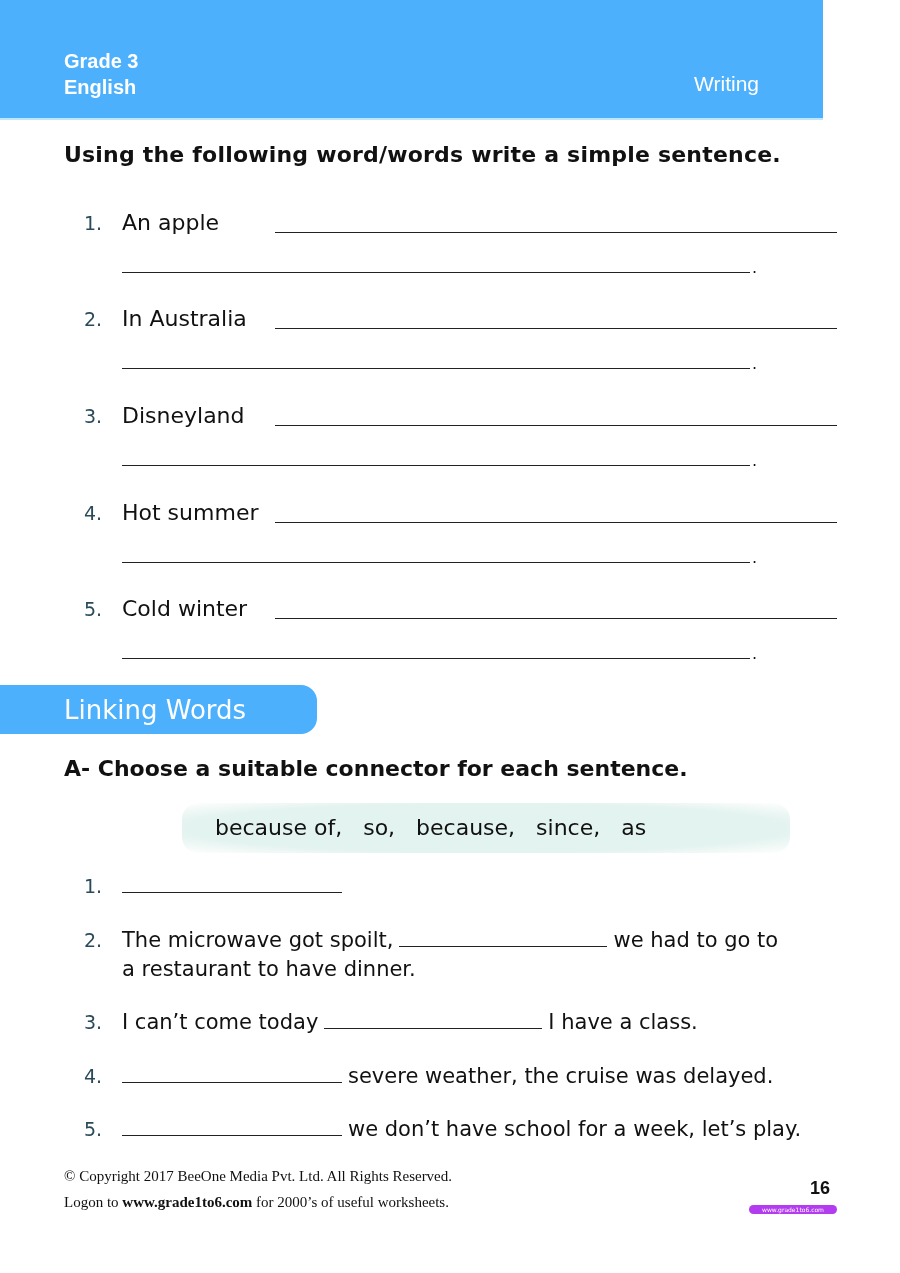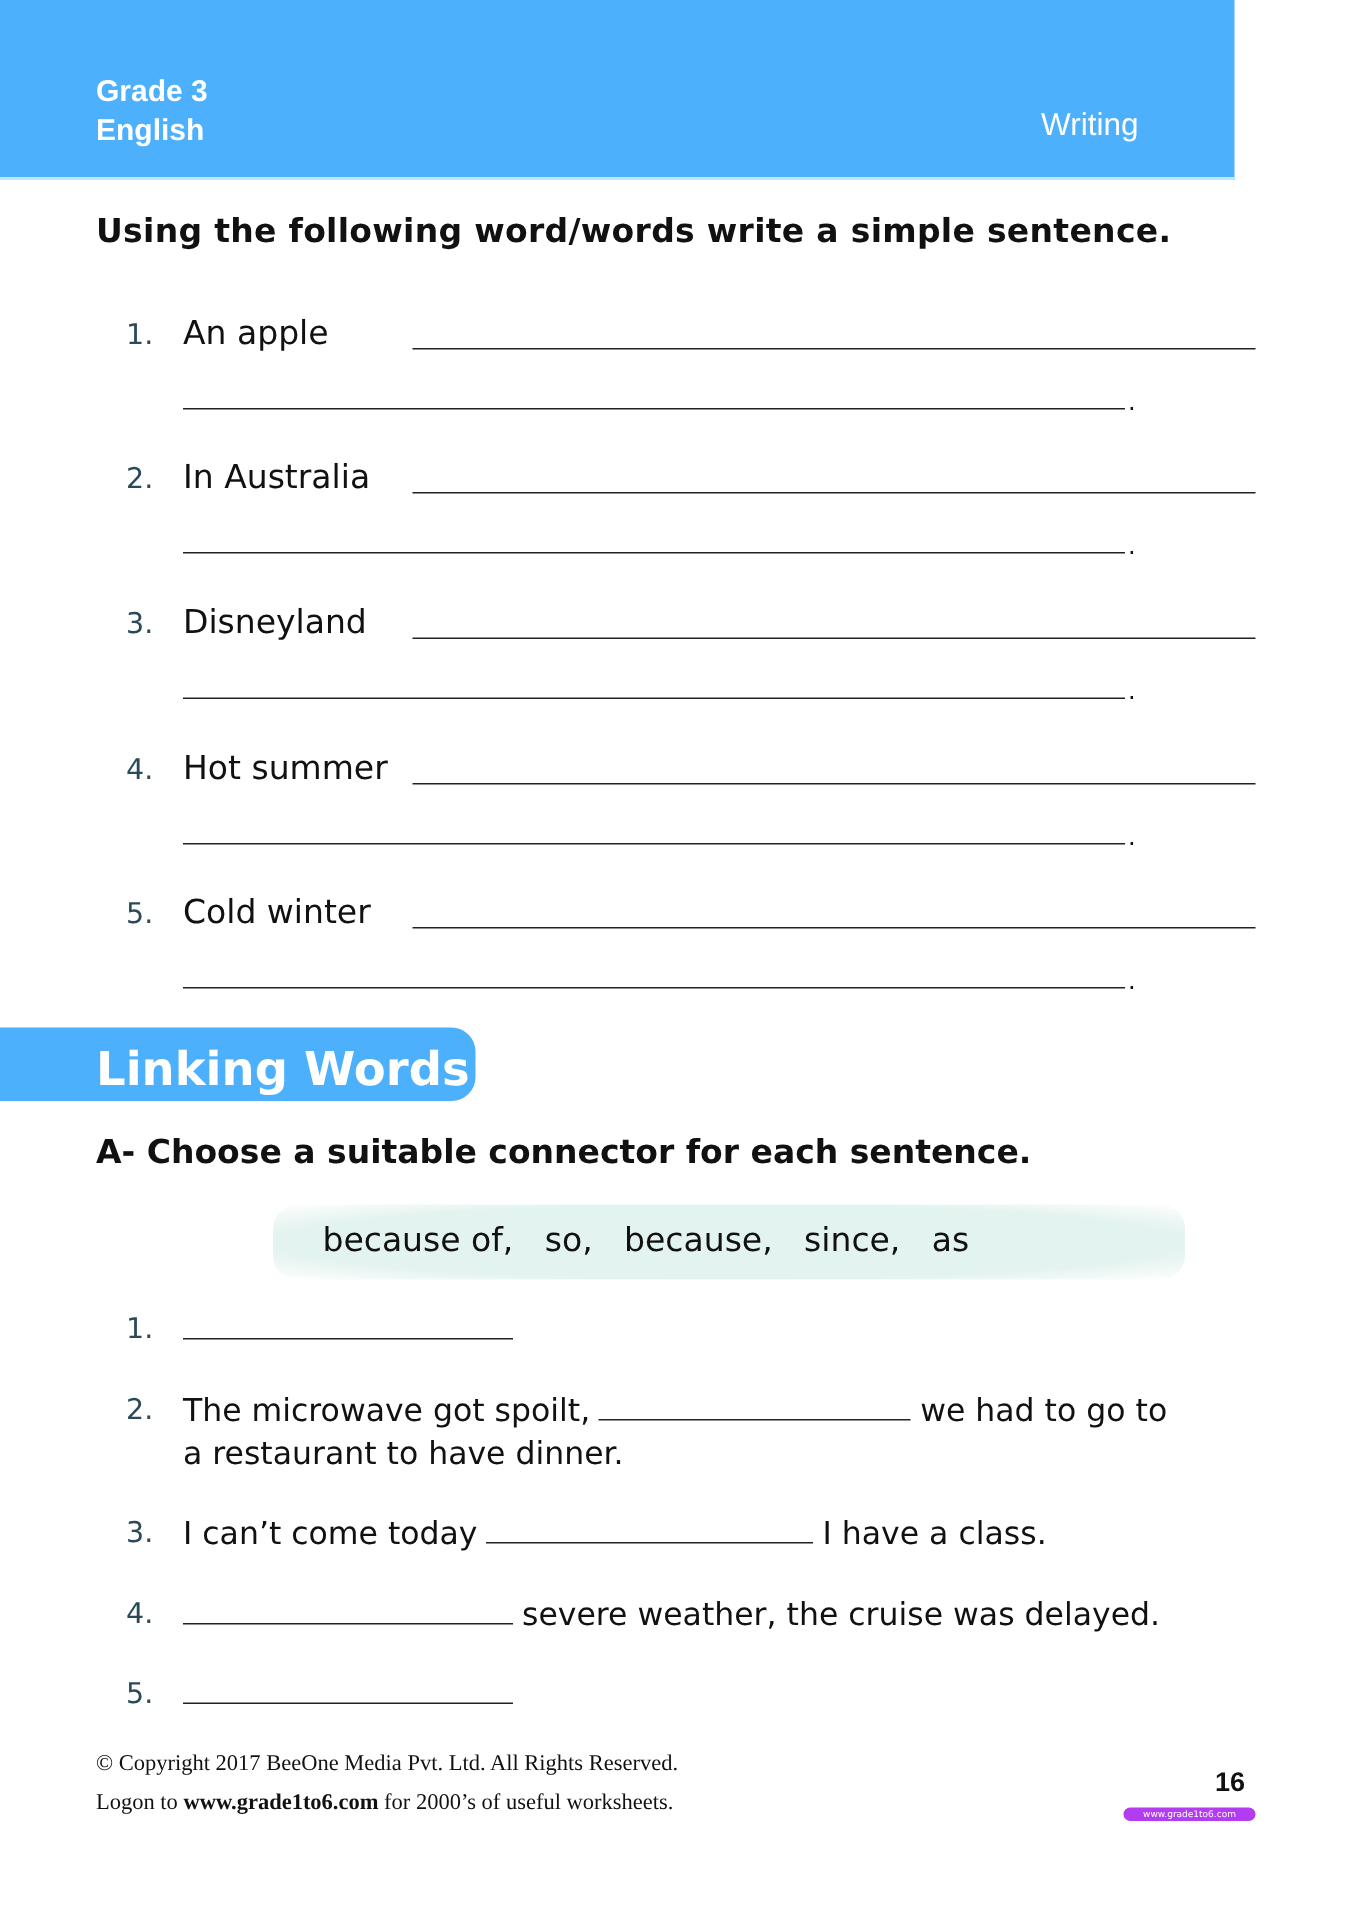--- a/index.html
+++ b/index.html
@@ -13,21 +13,21 @@
                font-size:21px; }
   .q-title { position:absolute; left:64px; top:142px; font-weight:bold; font-size:22px; letter-spacing:0.2px; }
   .item { position:absolute; left:84px; font-size:22px; }
   .num { position:absolute; left:0; top:2px; font-size:19px; color:#2a4a5a; }
   .word { position:absolute; left:38px; top:0; white-space:nowrap; }
   .line1 { position:absolute; left:191px; top:22px; width:562px; border-bottom:1.5px solid #222; }
   .line2 { position:absolute; left:38px; top:62px; width:628px; border-bottom:1.5px solid #222; }
   .dot { position:absolute; left:668px; top:48px; font-size:16px; }
   .section-tab { position:absolute; left:0; top:685px; width:317px; height:49px; background:#4cb0fd;
                  border-radius:0 16px 16px 0; }
-  .section-tab span { position:absolute; left:64px; top:10px; color:#fff; font-weight:bold; font-size:31px; }
+  .section-tab span { position:absolute; left:64px; top:10px; color:#fff; font-weight:normal; font-size:26px; }
   .a-title { position:absolute; left:64px; top:756px; font-weight:bold; font-size:22px; }
   .wordbank { position:absolute; left:182px; top:803px; width:608px; height:50px;
               background:radial-gradient(ellipse at center, #e3f3ef 70%, #ffffff 100%); border-radius:16px; }
   .wordbank span { position:absolute; left:33px; top:12px; font-size:22px; white-space:pre; }
   .s-item { position:absolute; left:84px; font-size:21px; white-space:nowrap; }
   .s-item .num { top:1px; }
   .blank { display:inline-block; width:220px; border-bottom:1.5px solid #222; vertical-align:baseline; height:1px; margin:0 6px; }
   .footer1 { position:absolute; left:64px; top:1168px; font-family:"Liberation Serif", serif; font-size:15px;text-align:center; }
   .footer2 { position:absolute; left:64px; top:1194px; font-family:"Liberation Serif", serif; font-size:15px; }
   .footer2 b { font-weight:bold; }
@@ -119,21 +119,21 @@
 <div class="s-item" style="top:1064px;">
   <span class="num">4.</span>
   <span style="position:absolute; left:38px; top:0;">
     <span class="blank" style="margin-left:0;"></span><span>severe weather, the cruise was delayed.</span>
   </span>
 </div>
 
 <div class="s-item" style="top:1117px;">
   <span class="num">5.</span>
   <span style="position:absolute; left:38px; top:0;">
-    <span class="blank" style="margin-left:0;"></span>
+    <span class="blank" style="margin-left:0;"></span><span>we don’t have school for a week, let’s play.</span>
   </span>
 </div>
 
 <div class="footer1">© Copyright 2017 BeeOne Media Pvt. Ltd. All Rights Reserved.</div>
 <div class="footer2">
   <span>Logon to </span><b>www.grade1to6.com</b><span> for 2000’s of useful worksheets.</span>
 </div>
 <div class="pagenum">16</div>
 <div class="site-badge">www.grade1to6.com</div>
 

